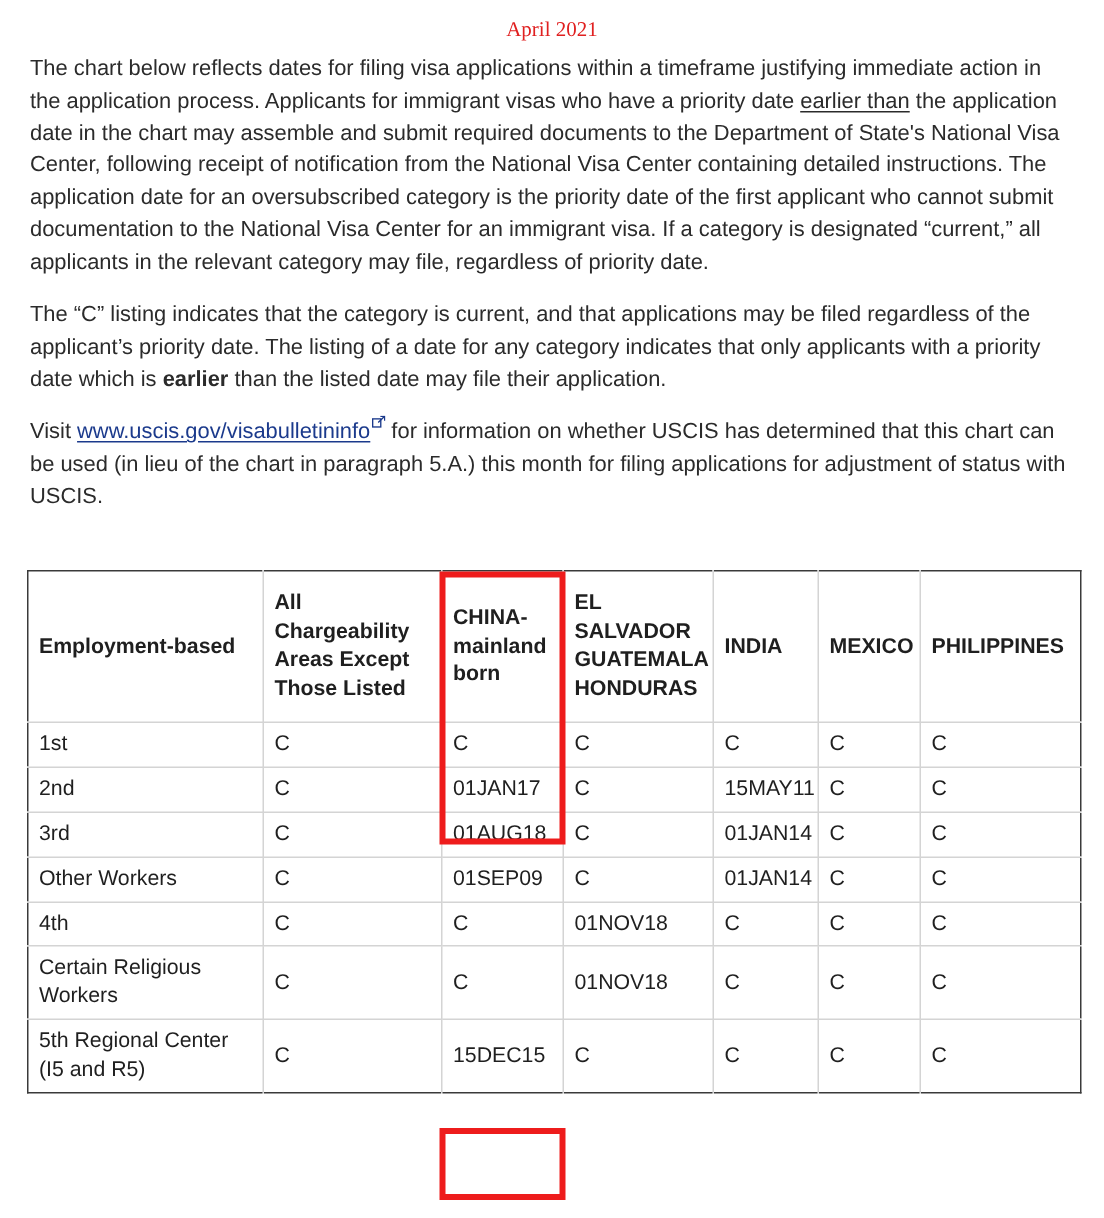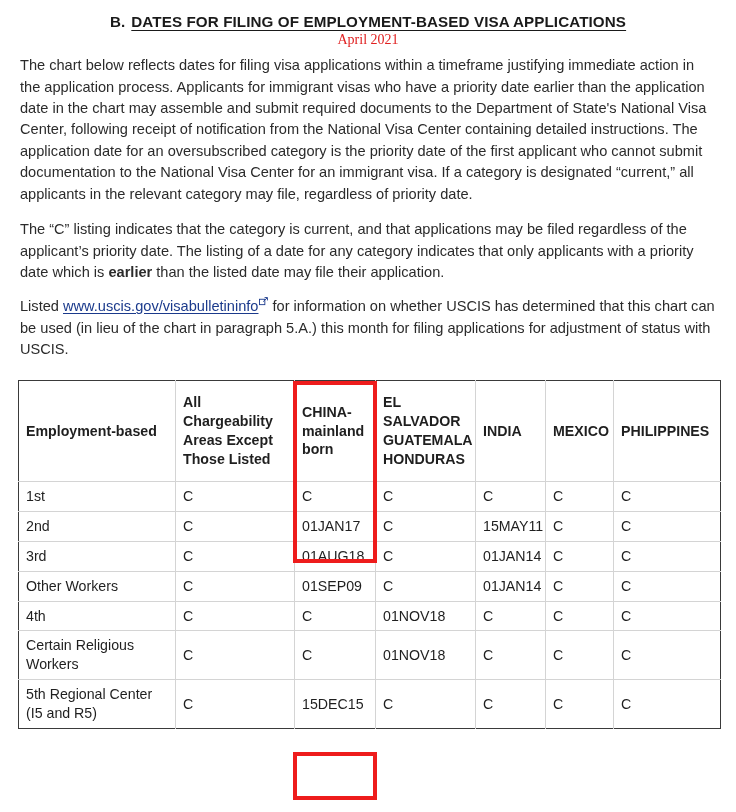--- a/index.html
+++ b/index.html
@@ -55,21 +55,21 @@
     margin-top: 7px;
   }
   .para {
     font-size: 14.6px;
     line-height: 1.47;
     color: #2b2b2b;
     margin: 0 0 14px 0;
     text-align: left;
   }
   .para.tight { margin-bottom: 13px; }
-  .u { text-underline-offset: 2px; text-align: right; }
+  .u { text-decoration: underline; text-underline-offset: 2px; text-align: right; }
   .b { font-weight: bold; text-align: right; }
 
   a.ext-link {
     color: #1b3a8c;
     text-decoration: underline;
     text-underline-offset: 2px;
     text-align: right;
   }
   .ext-icon {
     display: inline-block;
@@ -152,33 +152,30 @@
     width: 84px;
     height: 48px;
   }
 </style>
 </head>
 <body>
 
 <div class="page">
 
   <div class="heading-block">
-    <div class="section-heading">
-      <span class="letter">B.</span><span class="title-underline">DATES FOR FILING OF EMPLOYMENT-BASED VISA APPLICATIONS</span>
-    </div>
     <div class="month-year">April 2021</div>
   </div>
 
   <div class="body-copy">
 
     <p class="para"><span>The chart below reflects dates for filing visa applications within a timeframe justifying immediate action in the application process. Applicants for immigrant visas who have a priority date </span><span class="u">earlier than</span><span> the application date in the chart may assemble and submit required documents to the Department of State's National Visa Center, following receipt of notification from the National Visa Center containing detailed instructions. The application date for an oversubscribed category is the priority date of the first applicant who cannot submit documentation to the National Visa Center for an immigrant visa. If a category is designated “current,” all applicants in the relevant category may file, regardless of priority date.</span></p>
 
     <p class="para tight"><span>The “C” listing indicates that the category is current, and that applications may be filed regardless of the applicant’s priority date. The listing of a date for any category indicates that only applicants with a priority date which is </span><span class="b">earlier</span><span> than the listed date may file their application.</span></p>
 
-    <p class="para"><span>Listed </span><a href="#" class="ext-link">www.uscis.gov/visabulletininfo</a><span class="ext-icon"><svg width="9" height="9" viewBox="0 0 10 10" xmlns="http://www.w3.org/2000/svg">
+    <p class="para"><span>Visit </span><a href="#" class="ext-link">www.uscis.gov/visabulletininfo</a><span class="ext-icon"><svg width="9" height="9" viewBox="0 0 10 10" xmlns="http://www.w3.org/2000/svg">
             <rect x="0.5" y="2.5" width="6" height="6" fill="none" stroke="#1b3a8c" stroke-width="1"></rect>
             <path d="M4.6 5.2 L9 1" stroke="#1b3a8c" stroke-width="1" fill="none"></path>
             <path d="M6.2 0.6 H9.4 V3.8" fill="none" stroke="#1b3a8c" stroke-width="1"></path>
           </svg></span><span> for information on whether USCIS has determined that this chart can be used (in lieu of the chart in paragraph 5.A.) this month for filing applications for adjustment of status with USCIS.</span></p>
 
   </div>
 
   <div class="table-wrap">
     <table class="vb">
       <colgroup>

